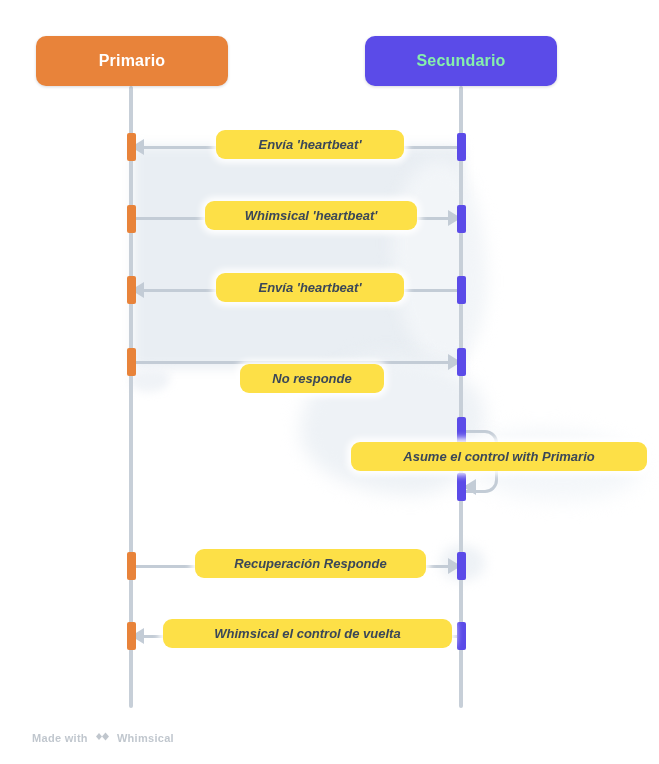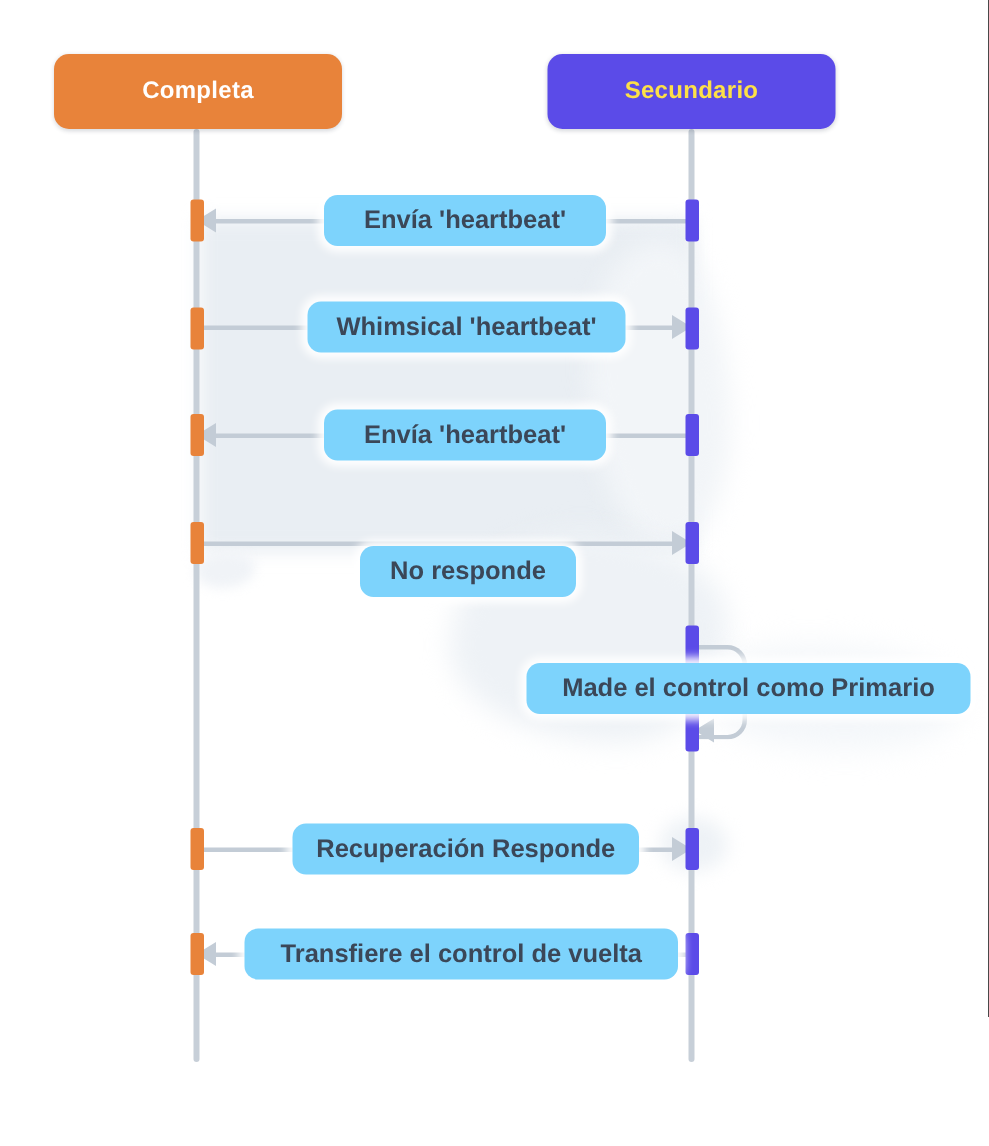--- a/index.html
+++ b/index.html
@@ -136,31 +136,32 @@
     width: 0;
     height: 0;
     border-top: 8px solid transparent;
     border-bottom: 8px solid transparent;
   }
   .arrowhead.left  { border-right: 13px solid #c3ccd6; }
   .arrowhead.right { border-left: 13px solid #c3ccd6; }
 
   .msg-label {
     position: absolute;
-    background: #7dd3fc;
+    background: #fde047;
     border-radius: 9px;
     padding: 7px 13px;
     color: #3b4758;
-    font-size: 17px;
+    font-size: 13px;
     font-weight: bold;
     white-space: nowrap;
     box-shadow: 0 0 6px 4px rgba(255, 255, 255, 0.95);
     display: flex;
     align-items: center;
     justify-content: center;
+    font-style: italic;
   }
 
   
   .selfloop {
     position: absolute;
     border: 3px solid #c3ccd6;
     border-left: none;
     border-radius: 0 13px 13px 0;
   }
 
@@ -232,26 +233,36 @@
       <div class="activation" style="left: 456.5px; top: 417px; height: 28px; background: rgb(91, 75, 232);"></div>
       <div class="activation" style="left: 456.5px; top: 473px; height: 28px; background: rgb(91, 75, 232);"></div>
       <div class="activation" style="left: 456.5px; top: 552px; height: 28px; background: rgb(91, 75, 232);"></div>
       <div class="activation" style="left: 456.5px; top: 622px; height: 28px; background: rgb(91, 75, 232);"></div>
     </div>
   <div id="layer-labels">
       <div class="msg-label" style="left: 216px; width: 162px; top: 130px; color: rgb(59, 71, 88);">Envía 'heartbeat'</div>
       <div class="msg-label" style="left: 205px; width: 186px; top: 201px; color: rgb(59, 71, 88);">Whimsical 'heartbeat'</div>
       <div class="msg-label" style="left: 216px; width: 162px; top: 273px; color: rgb(59, 71, 88);">Envía 'heartbeat'</div>
       <div class="msg-label" style="left: 240px; width: 118px; top: 364px; color: rgb(59, 71, 88);">No responde</div>
-      <div class="msg-label" style="left: 351px; width: 270px; top: 441.5px; color: rgb(59, 71, 88);">Made el control como Primario</div>
+      <div class="msg-label" style="left: 351px; width: 270px; top: 441.5px; color: rgb(59, 71, 88);">Asume el control with Primario</div>
       <div class="msg-label" style="left: 195px; width: 205px; top: 549px; color: rgb(59, 71, 88);">Recuperación Responde</div>
-      <div class="msg-label" style="left: 163px; width: 263px; top: 619px; color: rgb(59, 71, 88);">Transfiere el control de vuelta</div>
+      <div class="msg-label" style="left: 163px; width: 263px; top: 619px; color: rgb(59, 71, 88);">Whimsical el control de vuelta</div>
     </div>
   <div id="layer-actors">
       <div class="actor-box" style="left: 36px; top: 36px; width: 192px; background: rgb(232, 131, 58);">
-        <span class="actor-label" style="color: rgb(255, 255, 255);">Completa</span>
+        <span class="actor-label" style="color: rgb(255, 255, 255);">Primario</span>
       </div>
       <div class="actor-box" style="left: 365px; top: 36px; width: 192px; background: rgb(91, 75, 232);">
-        <span class="actor-label" style="color: #fde047;">Secundario</span>
+        <span class="actor-label" style="color: #86efac;">Secundario</span>
       </div>
     </div>
 
+  <div class="watermark">
+    <span class="wm-text">Made with</span>
+    <span class="wm-logo">
+      <svg width="17" height="13" viewBox="0 0 17 13" aria-hidden="true">
+        <path d="M2 6.5 L5 3 L8 6.5 L5 10 Z" fill="#8d99a6"></path>
+        <path d="M8 6.5 L11.5 2.6 L15 6.5 L11.5 10.4 Z" fill="#8d99a6"></path>
+      </svg>
+    </span>
+    <span class="wm-text">Whimsical</span>
+  </div>
 </div>
 
 </body></html>

